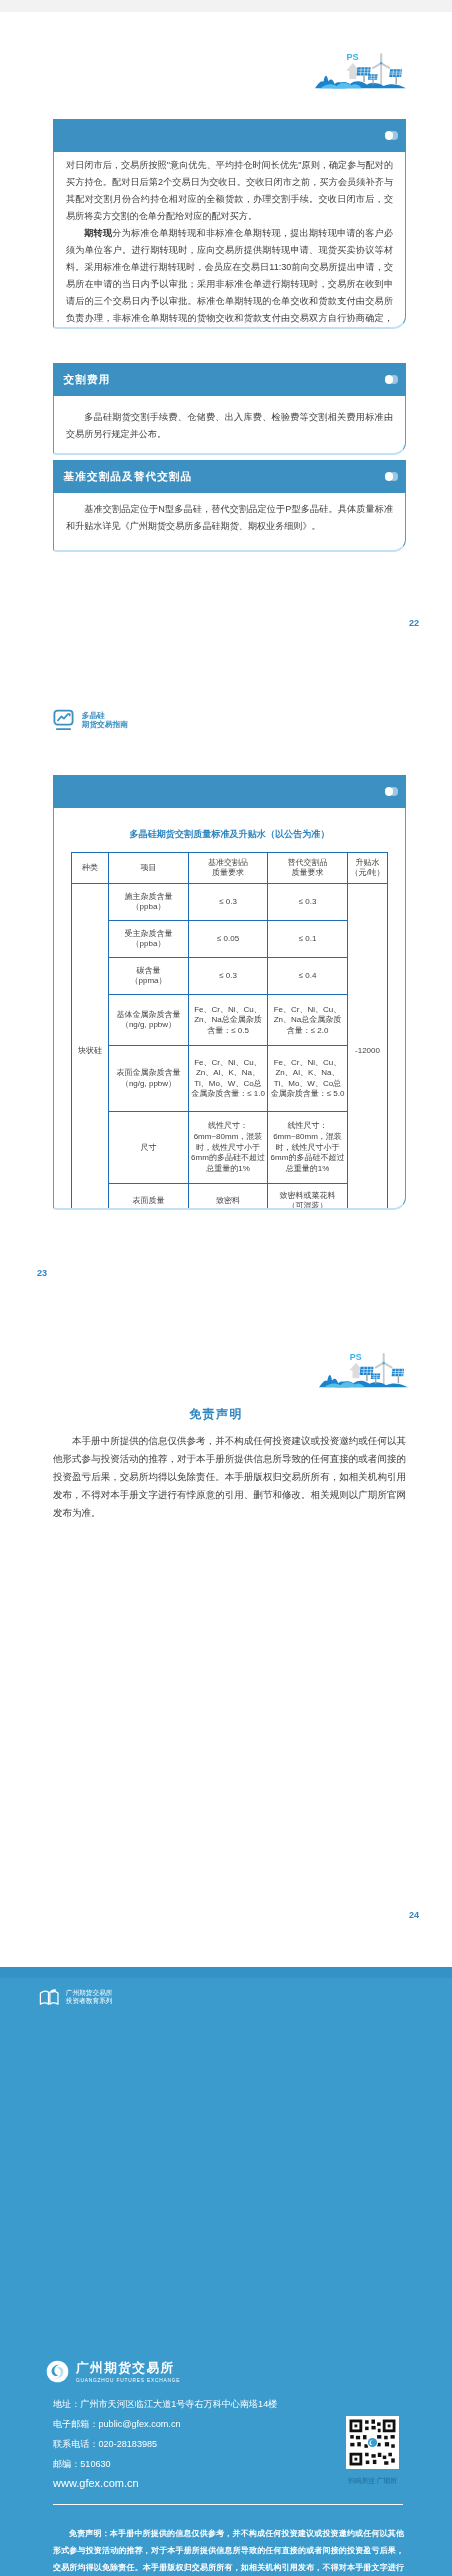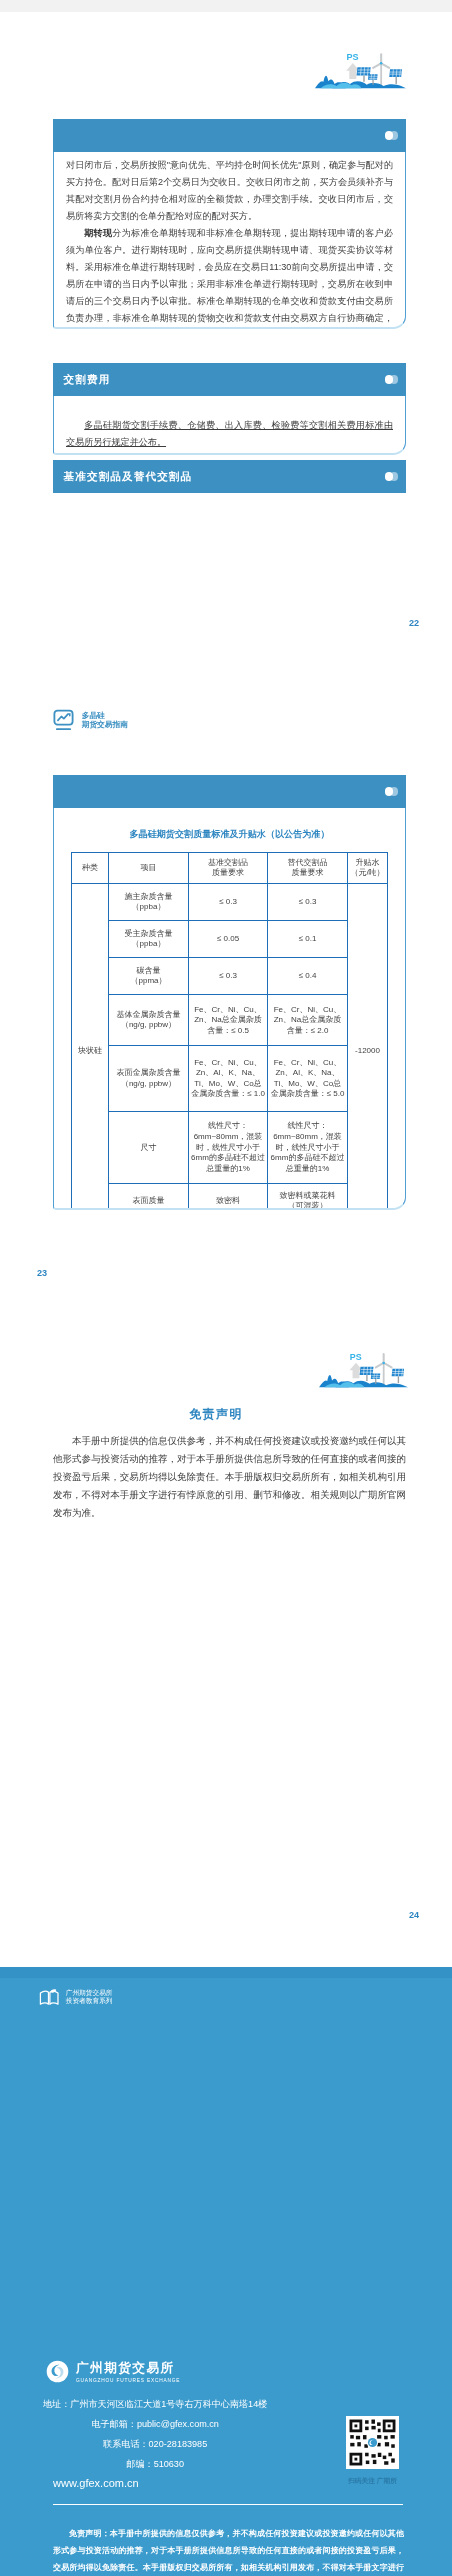--- a/index.html
+++ b/index.html
@@ -45,21 +45,21 @@
 
   
   .footer { position:absolute; left:0; top:1955px; width:453px; height:621px; background:#3b9bcd;border-radius:10px; }
   .footer-topband { position:absolute; left:0; top:0; width:453px; height:10.6px; background:#3492c6; }
   .series-badge { position:absolute; left:39px; top:21px; display:flex; align-items:center; }
   .series-text { margin-left:6.3px; color:#fff; font-size:6.7px; line-height:8.4px; }
   .gfex-logo { position:absolute; left:46px; top:393px; display:flex; }
   .gfex-logo-txt { margin-left:7px; color:#fff; }
   .gfex-cn { font-size:12.7px; font-weight:bold; letter-spacing:1.4px; font-family:"Liberation Serif","DejaVu Serif",serif; }
   .gfex-en { font-size:4.8px; letter-spacing:0.8px; margin-top:1.4px; }
-  .contact { position:absolute; left:43px; top:431px; color:#fff; font-size:9.1px;text-align:center; }
+  .contact { position:absolute; left:53px; top:431px; color:#fff; font-size:9.1px; }
   .contact div { margin-bottom:7px; }
   .website { position:absolute; left:53px; top:510px; color:#fff; font-size:11px; }
   .qr-wrap { position:absolute; left:346px; top:449px; width:53px; text-align:center; }
   .qr-caption { margin-top:6.3px; font-size:6.7px; color:#2a7aa8; font-weight:bold; white-space:nowrap; }
   .footer-divider { position:absolute; left:53px; top:537px; width:350px; height:0; border-top:1.1px solid #fff; }
   .footer-disc { position:absolute; left:53px; top:558px; width:351px; color:#fff;
                  font-size:8px; font-weight:bold; line-height:17px; text-align:justify; text-indent:2em; }
   .footer-darkbar { position:absolute; left:0; top:614px; width:453px; height:7px; background:#2b7ba7; }
 </style>
 </head>
@@ -128,33 +128,36 @@
   </section>
 
   <section class="card" style="top:351px;">
     <header class="card-bar">
       <span class="bar-title">交割费用</span>
       <span class="toggle">
         <span class="dot"></span>
         <span class="dot faded"></span>
       </span>
     </header>
-    <div class="card-body" style="height:59px; padding-top:21px;text-decoration:underline;">
+    <div class="card-body" style="height:59px; padding-top:13px;">
       <p class="indent">多晶硅期货交割手续费、仓储费、出入库费、检验费等交割相关费用标准由交易所另行规定并公布。</p>
     </div>
   </section>
 
   <section class="card" style="top:448px;">
     <header class="card-bar">
       <span class="bar-title">基准交割品及替代交割品</span>
       <span class="toggle">
         <span class="dot"></span>
         <span class="dot faded"></span>
       </span>
     </header>
+    <div class="card-body" style="height:59px; padding-top:8.4px;">
+      <p class="indent">基准交割品定位于N型多晶硅，替代交割品定位于P型多晶硅。具体质量标准和升贴水详见《广州期货交易所多晶硅期货、期权业务细则》。</p>
+    </div>
   </section>
 
   <div class="page-num" style="left:409px; top:606px;">22</div>
 
   <div class="guide-badge">
     <svg width="21" height="22" viewBox="0 0 30 31">
       <rect x="2" y="2" width="26" height="20" rx="4.5" fill="none" stroke="#3c90c2" stroke-width="2.6"></rect>
       <polyline points="7,16 12,10.5 15.5,13.5 21,7.5" fill="none" stroke="#3c90c2" stroke-width="2.4" stroke-linecap="round" stroke-linejoin="round"></polyline>
       <path d="M21.5 7 l2.5 0 l0 2.5" fill="none" stroke="#3c90c2" stroke-width="2.2" stroke-linecap="round"></path>
       <line x1="5.5" y1="28.6" x2="24.5" y2="28.6" stroke="#3c90c2" stroke-width="2.6" stroke-linecap="round"></line>

